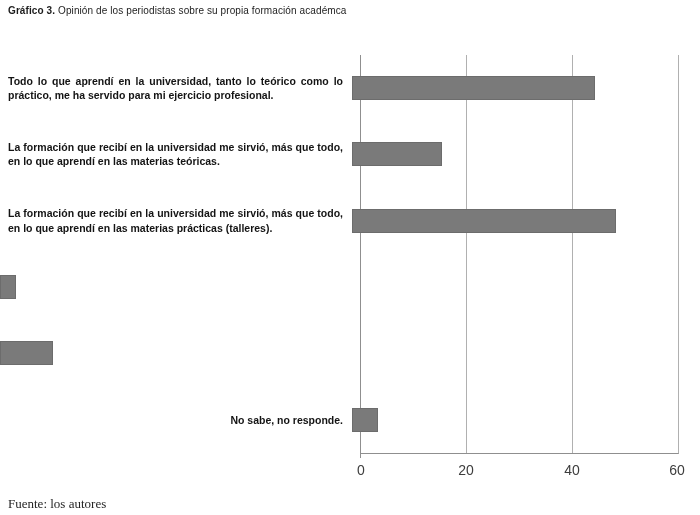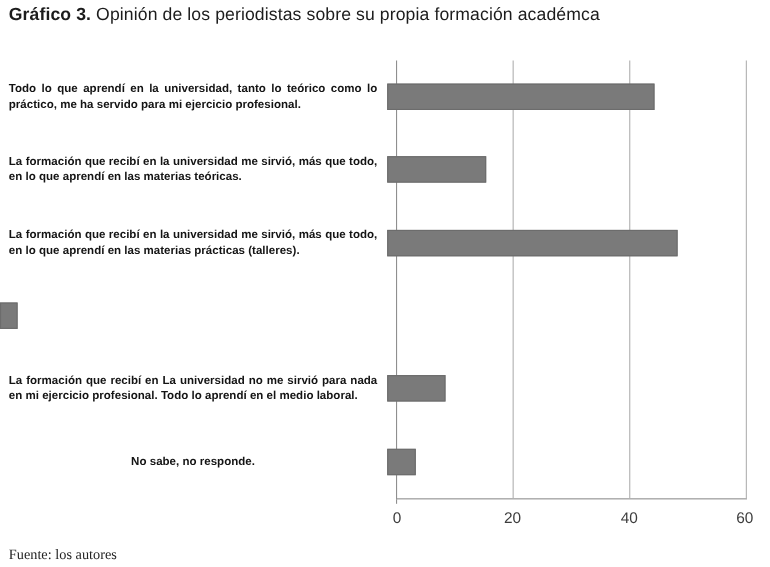--- a/index.html
+++ b/index.html
@@ -10,21 +10,21 @@
     background: #ffffff;
     font-family: "Liberation Sans", "DejaVu Sans", sans-serif;
     overflow: hidden;
   }
 
   
   .title {
     position: absolute;
     top: 5px;
     left: 8px;
-    font-size: 16px;
+    font-size: 10px;
     color: #1c1c1c;
     letter-spacing: 0.1px;
     white-space: nowrap;
   }
   .title .bold { font-weight: 700; }
 
   
   .rows {
     position: absolute;
     top: 55px;
@@ -40,21 +40,21 @@
     width: 352px;
     box-sizing: border-box;
     padding: 0 9px 0 8px;
     font-size: 10.5px;
     font-weight: 700;
     line-height: 14.5px;
     color: #141414;
     text-align: justify;
   }
   .lbl p { margin: 0; }
-  .lbl-right { text-align: center; }
+  .lbl-right { text-align: right; }
   .bar-cell { width: 317px; position: relative; height: 100%; }
   .bar {
     position: absolute;
     left: 0;
     top: 50%;
     transform: translateY(-50%);
     height: 24px;
     background: #7a7a7a;
     border: 1px solid #6c6c6c;
     box-sizing: border-box;
@@ -147,23 +147,20 @@
       <div class="bar-cell">
           <div class="bar" style="width: 83.3333%; background: rgb(122, 122, 122); border-color: rgb(108, 108, 108);"></div>
         </div>
     </div>
     <div class="row">
       <div class="bar-cell">
           <div class="bar" style="width: 5%; background: rgb(122, 122, 122); border-color: rgb(108, 108, 108);"></div>
         </div>
     </div>
     <div class="row">
-      <div class="lbl">
-          <p>La formación que recibí en La universidad no me sirvió para nada en mi ejercicio profesional. Todo lo aprendí en el medio laboral.</p>
-        </div>
       <div class="bar-cell">
           <div class="bar" style="width: 16.6667%; background: rgb(122, 122, 122); border-color: rgb(108, 108, 108);"></div>
         </div>
     </div>
     <div class="row">
       <div class="lbl lbl-right">
           <p>No sabe, no responde.</p>
         </div>
       <div class="bar-cell">
           <div class="bar" style="width: 8.33333%; background: rgb(122, 122, 122); border-color: rgb(108, 108, 108);"></div>

